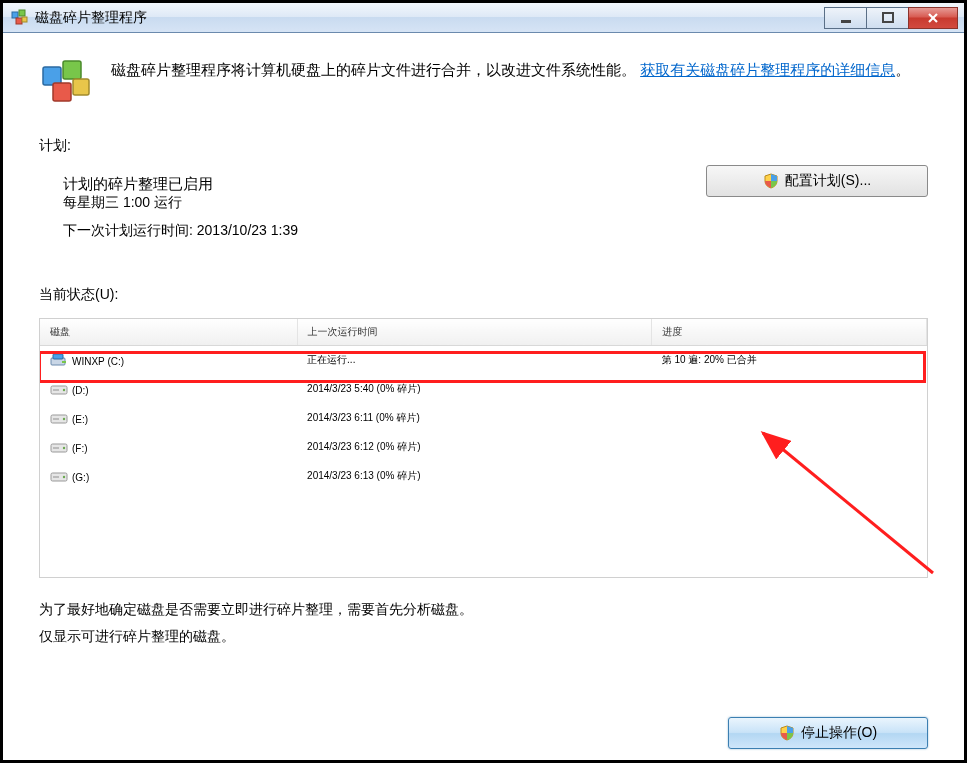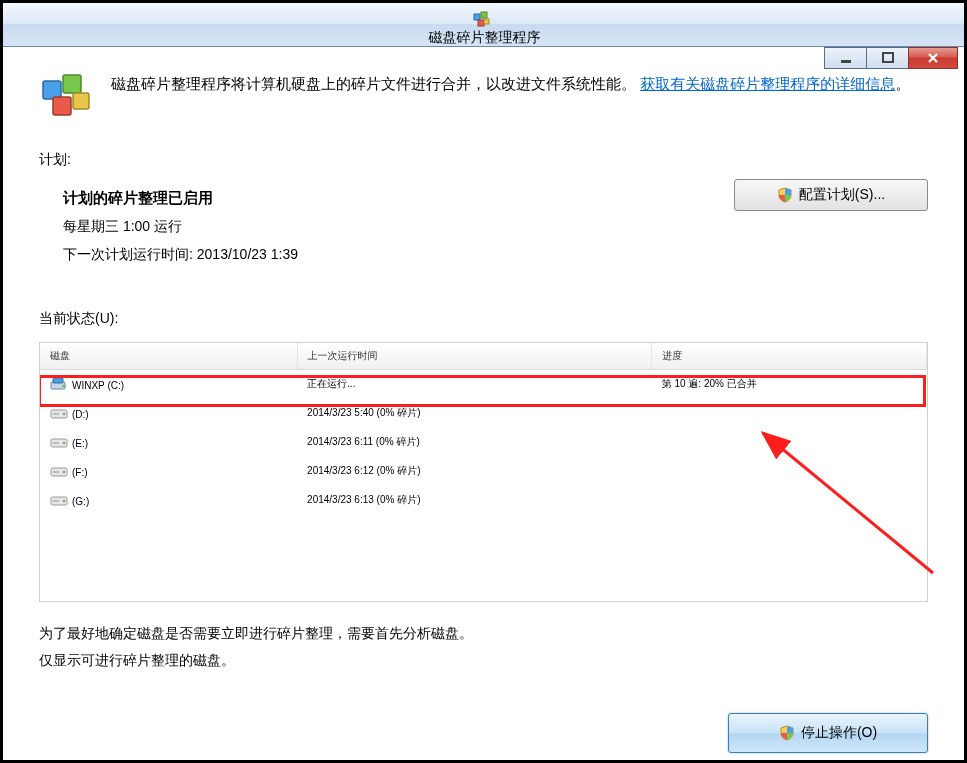--- a/index.html
+++ b/index.html
@@ -11,28 +11,27 @@
     color: #000;
     width: 967px;
     height: 763px;
     overflow: hidden;
     border: 3px solid #000;
     position: relative;
   }
 
   
   .titlebar {
-    height: 44px;
+    height: 30px;
     background: linear-gradient(to bottom, #f2f7fc 0%, #dde8f6 50%, #c9dbf0 50%, #d6e4f5 100%);
     border-bottom: 1px solid #6b8aad;
     display: flex;
     align-items: center;
-    padding: 8px 6px 0 8px;
+    padding: 0 6px 0 8px;
     position: relative;
-    flex-direction: column;
   }
   .titlebar .app-icon {
     width: 18px; height: 18px; margin-right: 6px;
     display: inline-block;
   }
   .titlebar .title-text { color: #000; font-size: 14px; }
   .win-buttons { margin-left: auto; display: flex; gap: 0; }
   .win-btn {
     width: 42px; height: 22px;
     border: 1px solid #5a6f87;
@@ -74,26 +73,26 @@
   .section-label {
     padding: 20px 36px 6px 36px;
     font-size: 14px;
   }
 
   .schedule-box {
     margin: 0 36px;
     padding: 14px 24px 18px 24px;
     position: relative;
   }
-  .schedule-title { font-weight: bold; font-size: 15px; margin-bottom: 10px; }
+  .schedule-title { font-weight: normal; font-size: 15px; }
   .schedule-line { font-size: 14px; margin-bottom: 10px; }
   .config-btn {
     position: absolute;
     right: 0; top: 4px;
-    width: 194px; height: 32px;
+    width: 222px; height: 32px;
     background: linear-gradient(to bottom, #f7f7f7, #e2e2e2);
     border: 1px solid #8a8a8a;
     border-radius: 3px;
     display: flex; align-items: center; justify-content: center;
     gap: 6px;
     font-size: 14px;
     cursor: pointer;
   }
 
   .status-label {
@@ -153,21 +152,21 @@
     position: absolute;
     left: 0; right: 0; bottom: 0;
     height: 54px;
     display: flex;
     justify-content: flex-end;
     align-items: center;
     padding-right: 36px;
     gap: 12px;
   }
   .action-btn {
-    width: 200px; height: 40px;
+    width: 200px; height: 32px;
     border: 1px solid #3c7fb1;
     border-radius: 3px;
     background: linear-gradient(to bottom, #eaf5fd, #c9e3f8 48%, #b3d7f3 52%, #cfe6fa);
     display: flex; align-items: center; justify-content: center;
     gap: 6px;
     font-size: 14px;
     cursor: pointer;
     box-shadow: 0 0 2px rgba(60,127,177,0.6);
   }
 

